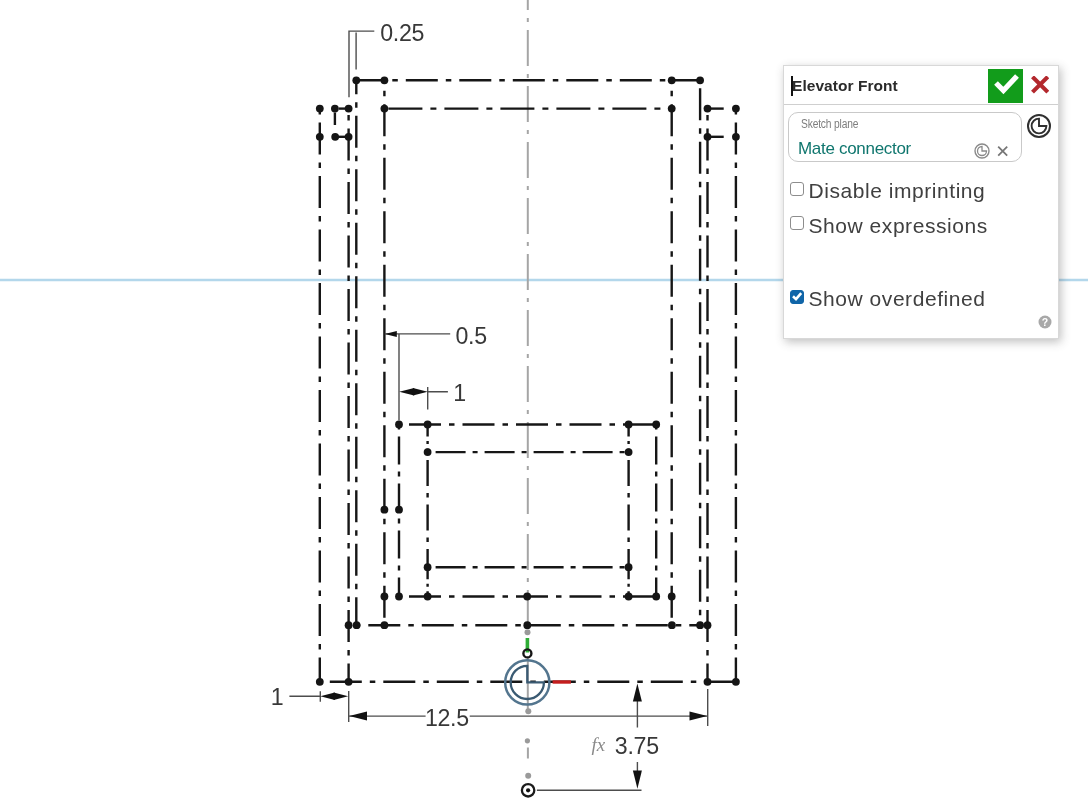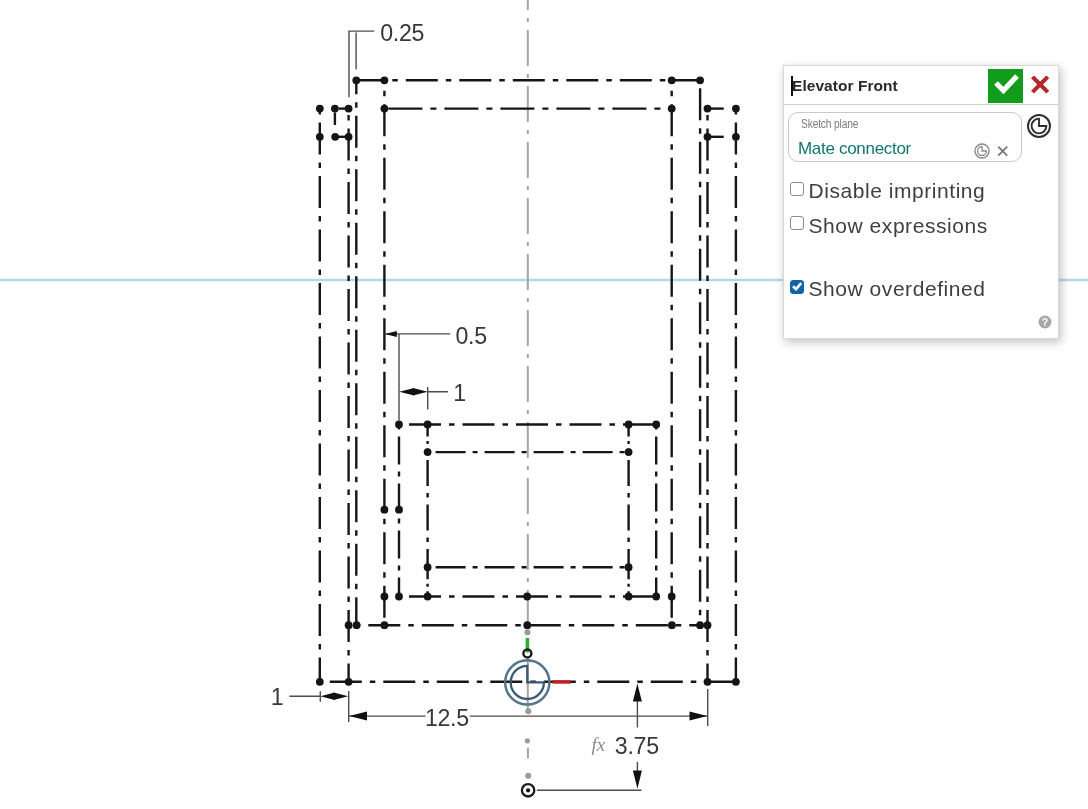--- a/index.html
+++ b/index.html
@@ -254,21 +254,21 @@
     <div class="cbox"></div>
         <div class="cblab">Disable imprinting</div>
   </div>
 
   <div class="cbrow" style="top:150.8px;">
     <div class="cbox"></div>
         <div class="cblab">Show expressions</div>
   </div>
 
 
-  <div class="cbrow" style="top:214px;text-align:right;">
+  <div class="cbrow" style="top:224px;text-align:right;">
     <div class="cbox checked">
           <svg width="14" height="14" style="position:absolute;left:-1.5px;top:-1.5px;">
             <path d="M3,7.3 L6,10.2 L11.2,4.2" stroke="#fff" stroke-width="2.6" fill="none"></path>
           </svg>
         </div>
     <div class="cblab">Show overdefined</div>
   </div>
 
   <div id="help"><svg width="14" height="14">
     <circle cx="7" cy="7" r="6.5" fill="#a8a8a8"></circle>

